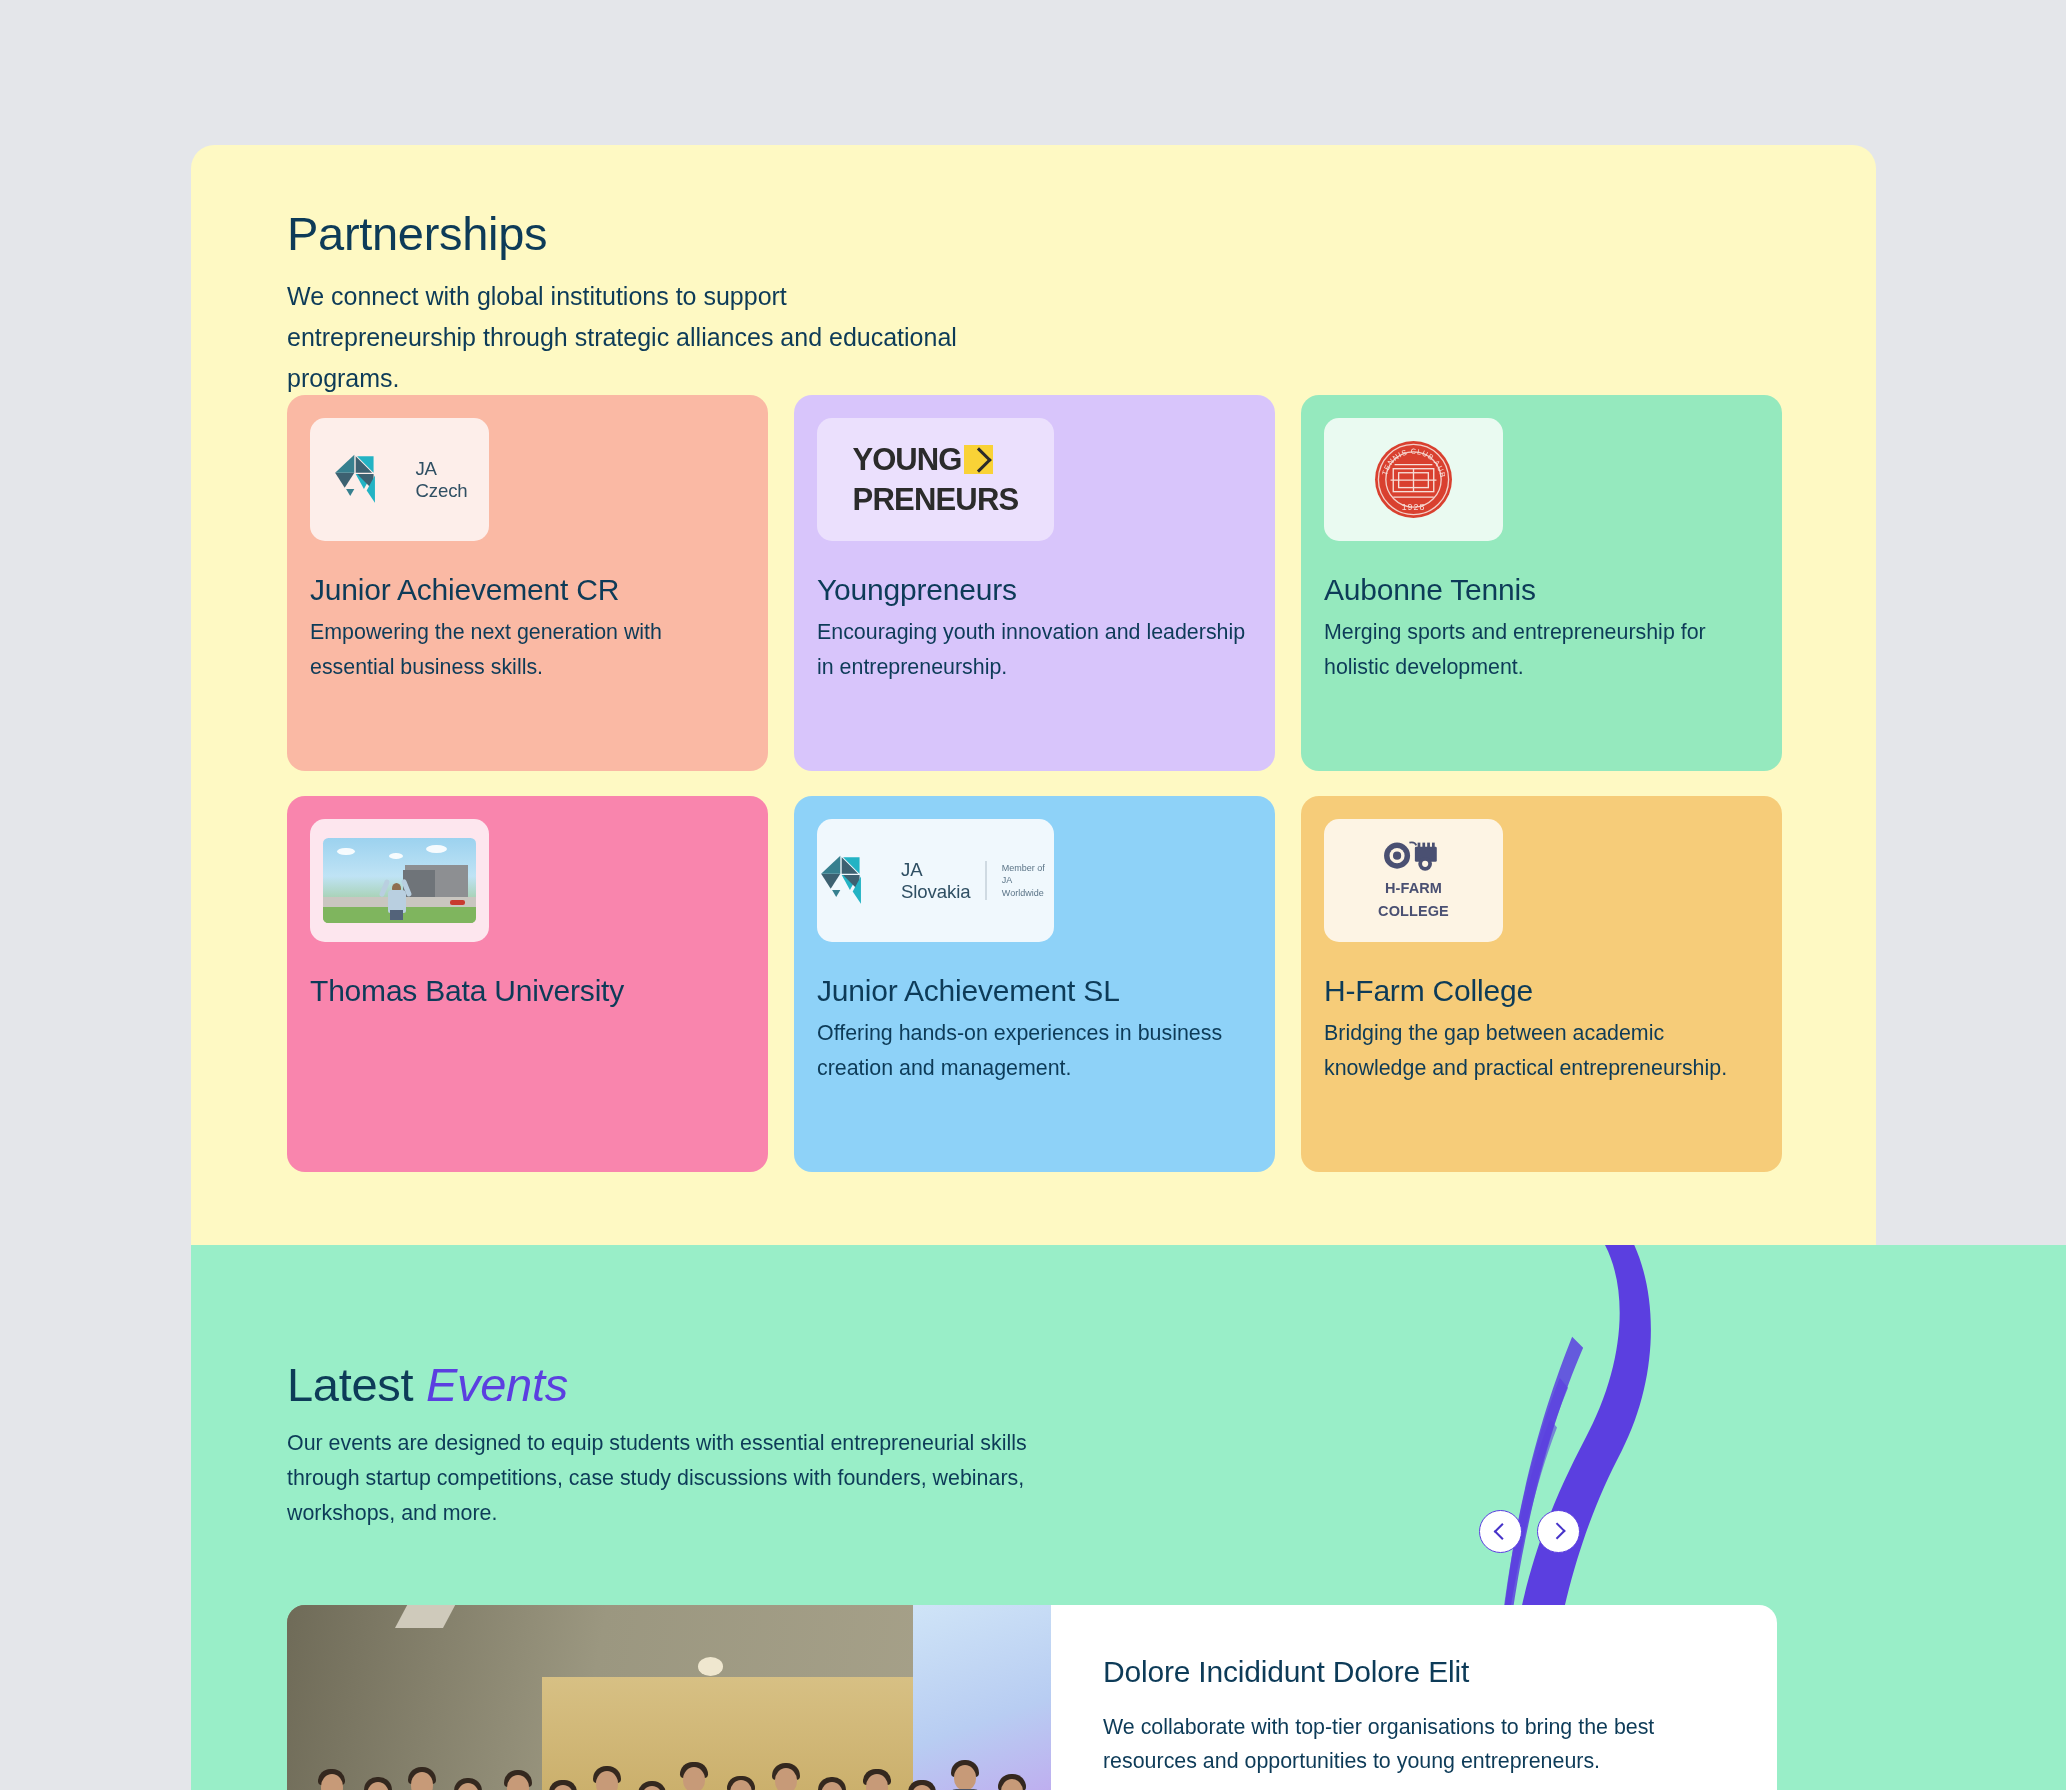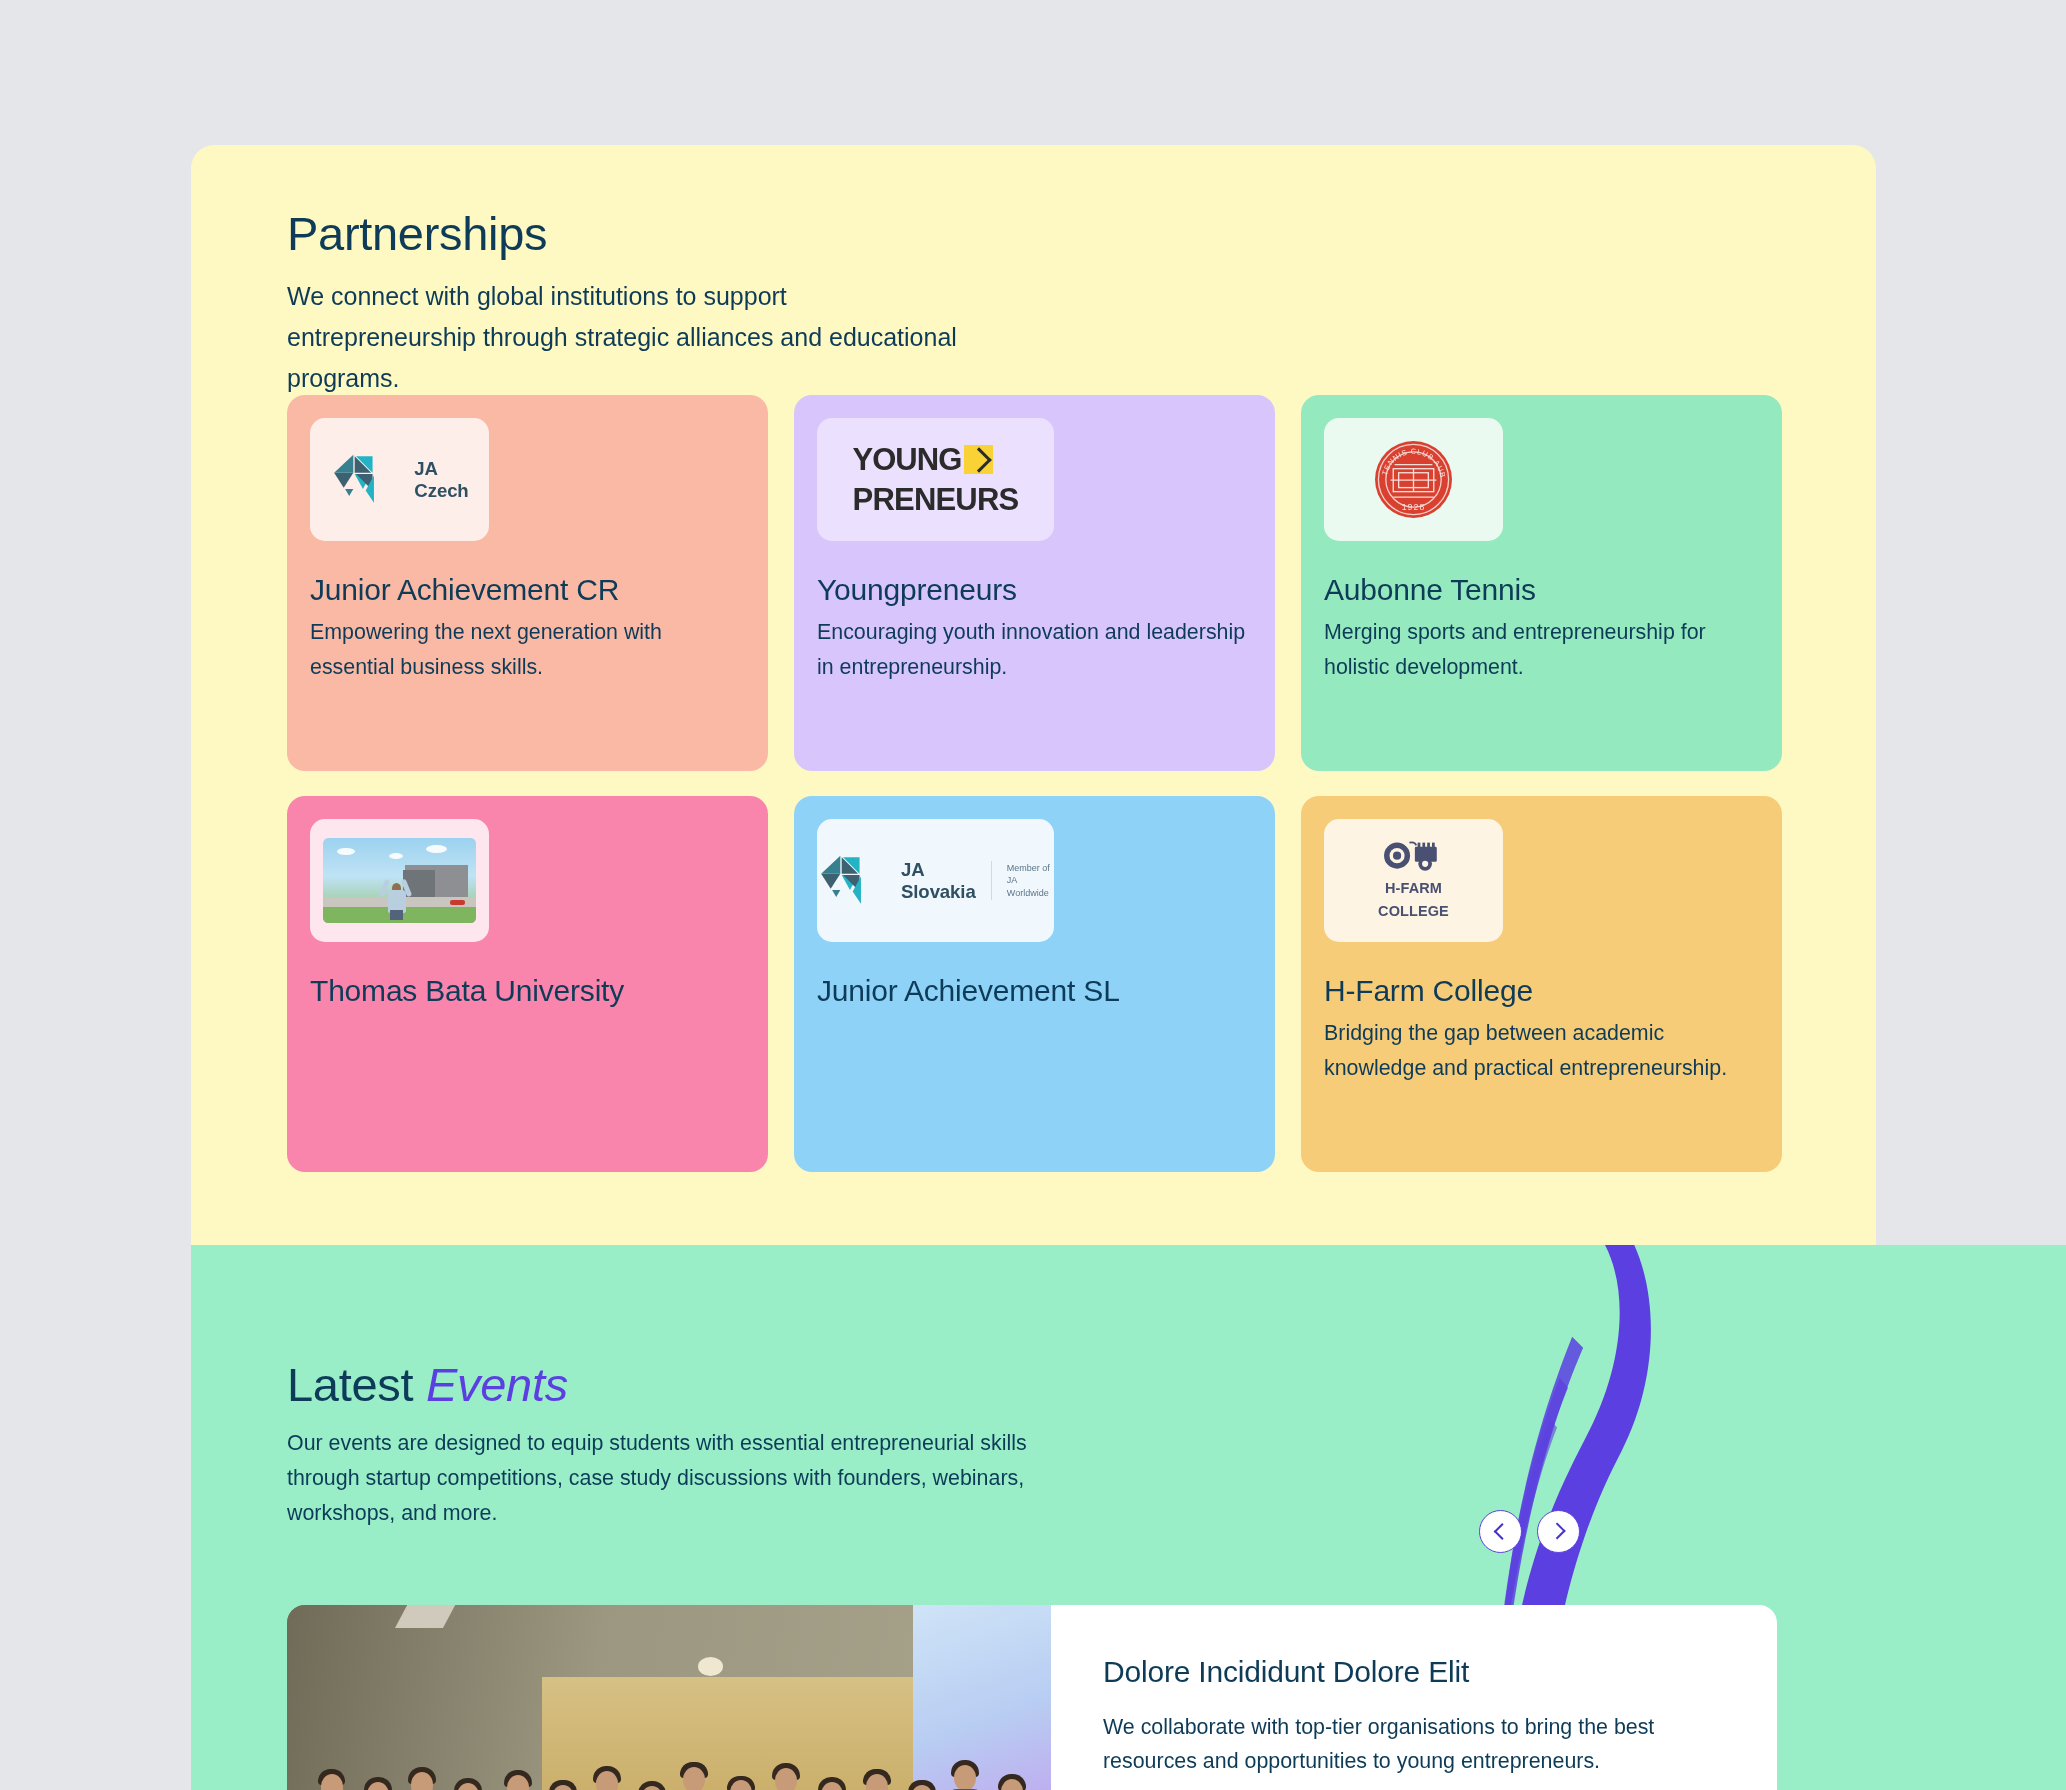--- a/index.html
+++ b/index.html
@@ -58,21 +58,21 @@
     font-size: 30px; font-weight: 500; color: #0d3b58; letter-spacing: -0.2px;
   }
   .p-desc {
     margin-top: 8px;
     font-size: 21.4px; line-height: 1.62; color: #0d3b58; font-weight: 400;
   }
 
   
   .ja-mark { width: 59px; height: 55px; flex: none; }
   .ja-text { margin-left: 25px; font-size: 18.6px; line-height: 1.18;
-             font-weight: 700; color: #2f4f63; letter-spacing: -0.1px;}
+             font-weight: 400; color: #2f4f63; letter-spacing: -0.1px;}
   .ja-row { display: flex; align-items: center; }
   .ja-divider { width: 1.4px; height: 39px; background: #cfdae2; margin: 0 15px; }
   .ja-member { font-size: 9px; line-height: 1.35; color: #5b7487; font-weight: 500; }
 
   
   .yp { text-align: left; line-height: 0.95; }
   .yp-r1 { display: flex; align-items: flex-end; }
   .yp-word { font-size: 31px; font-weight: 800; color: #2b2b2b; letter-spacing: -1px; }
   .yp-arrow { width: 29px; height: 29px; background: #f9d236; margin-left: 2.8px;
               position: relative; }
@@ -290,20 +290,21 @@
             <div class="ja-text">
               <div>JA</div>
               <div>Slovakia</div>
             </div>
             <div class="ja-divider"></div>
             <div class="ja-member" style="white-space:pre-line">Member of
 JA Worldwide</div>
           </div>
         </div>
         <div class="p-name">Junior Achievement SL</div>
+        <div class="p-desc">Offering hands-on experiences in business creation and management.</div>
       </div>
 
       <div class="p-card" style="background:#f6cc79">
         <div class="logo-box" style="background:#fdf4e4">
           <div class="hfarm">
             <svg width="63" height="32" viewBox="0 0 92 46">
               <rect x="48" y="8" width="32" height="22" rx="2" fill="#4a5072"></rect>
               <rect x="52" y="2" width="4" height="8" fill="#4a5072"></rect>
               <rect x="59" y="2" width="4" height="8" fill="#4a5072"></rect>
               <rect x="66" y="2" width="4" height="8" fill="#4a5072"></rect>

